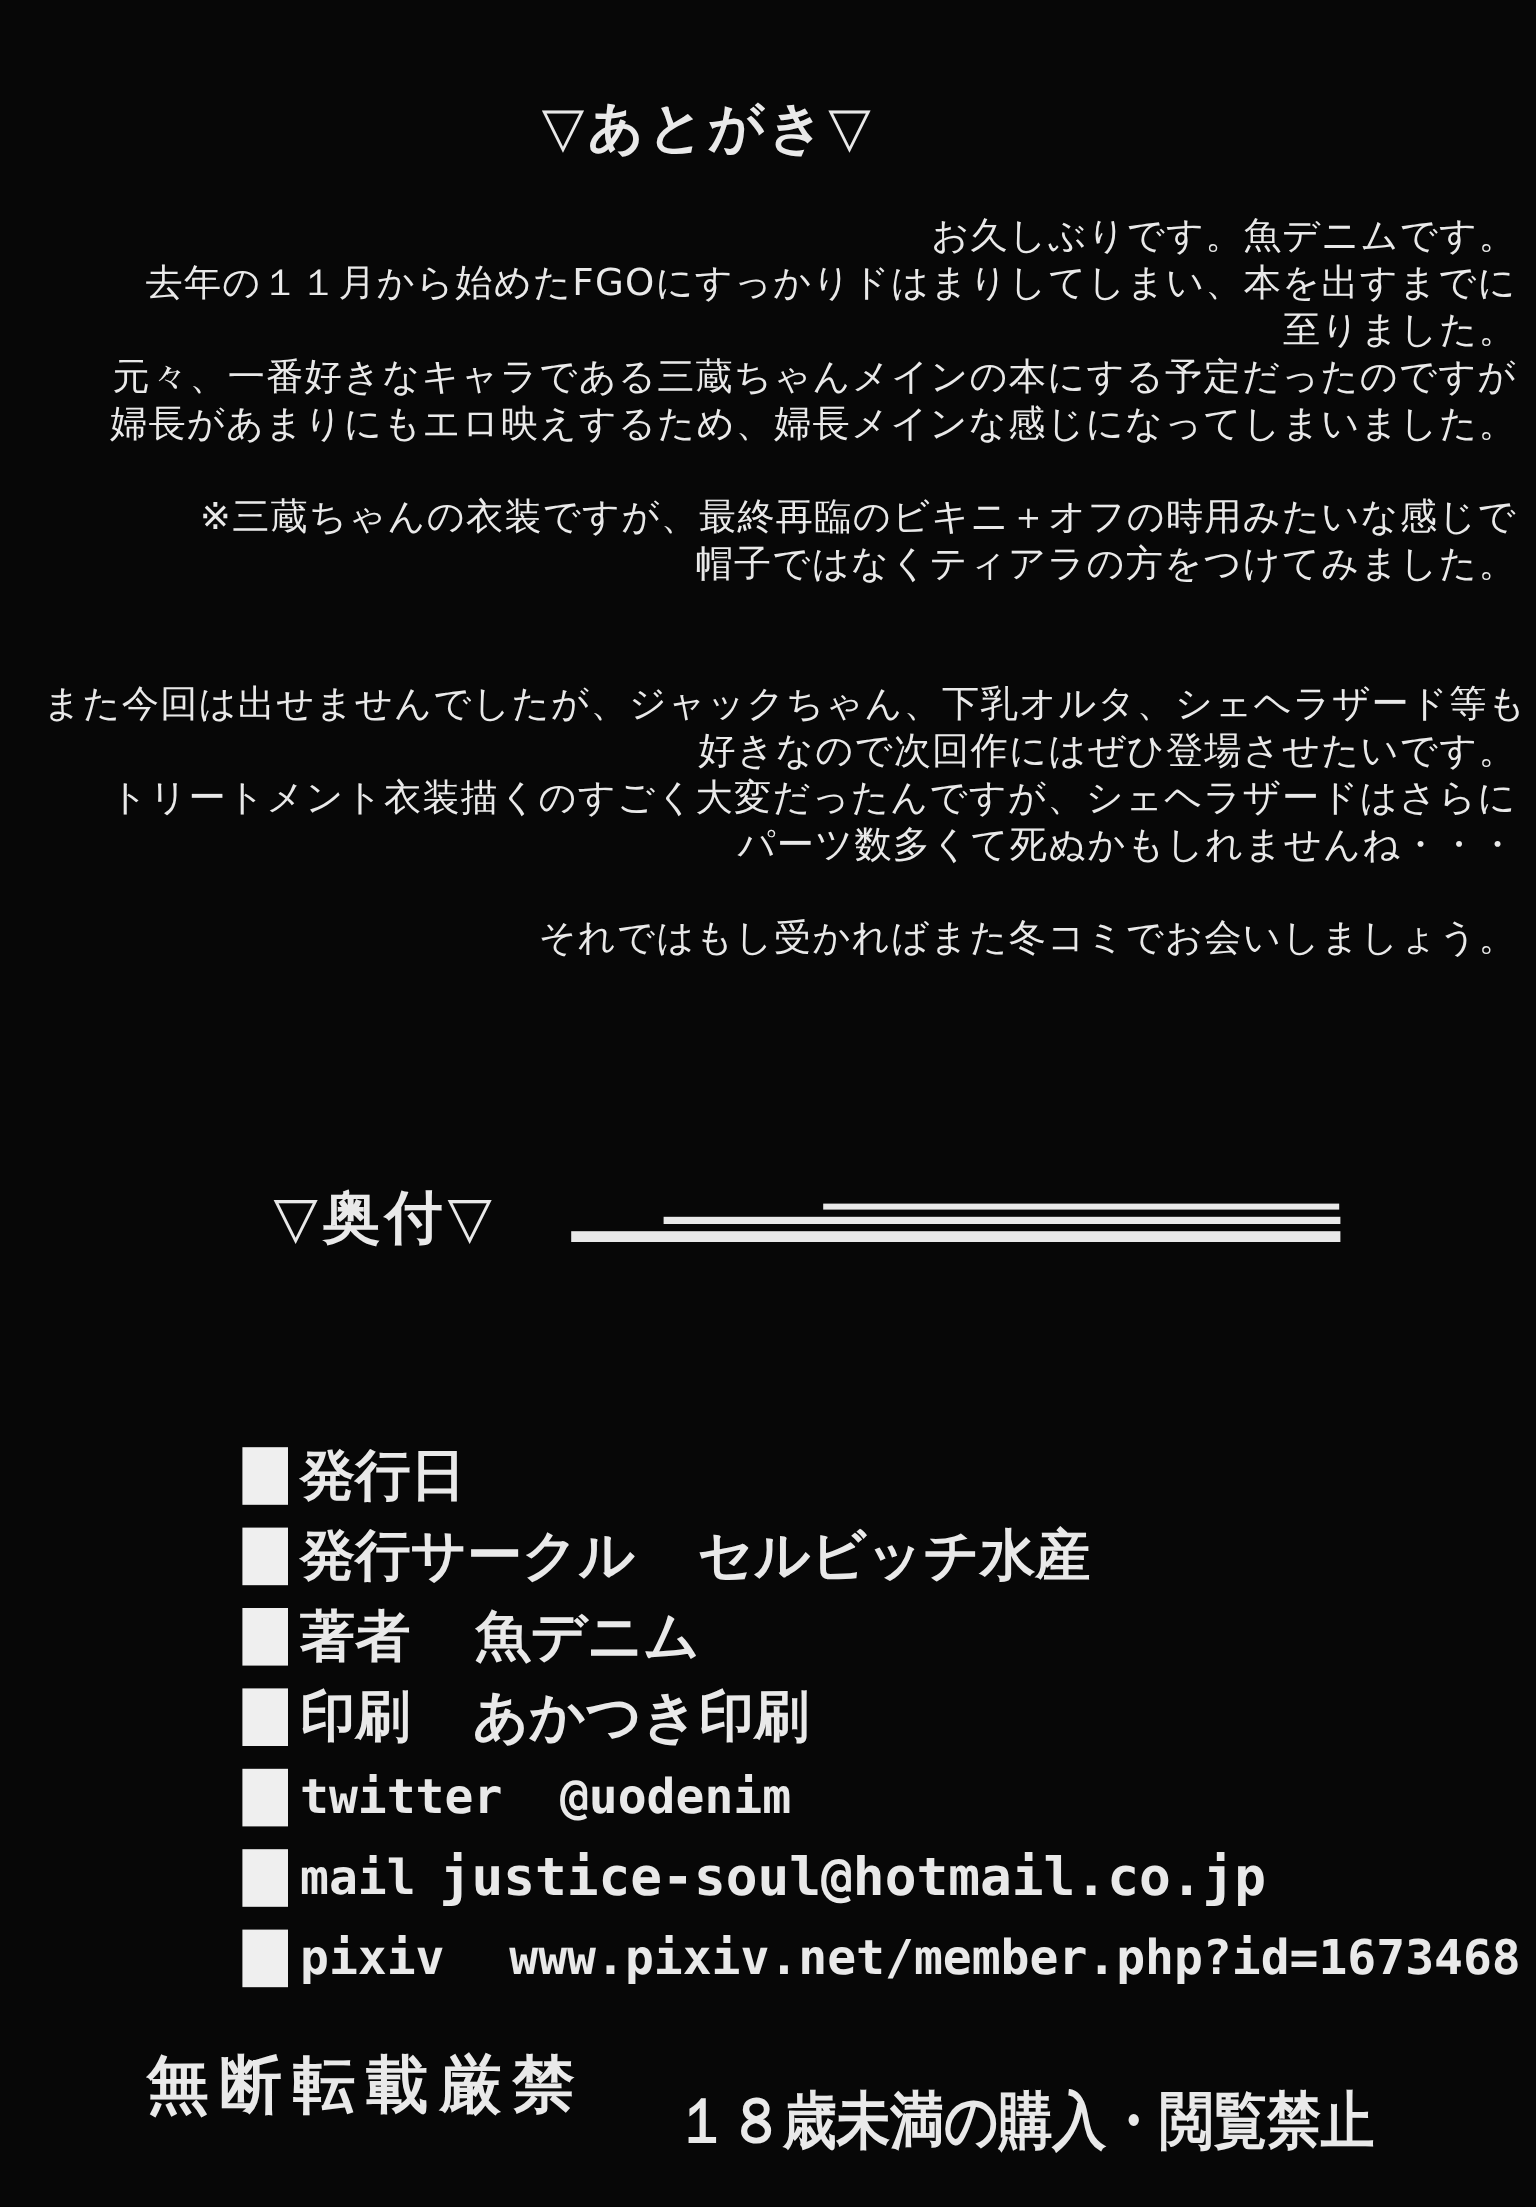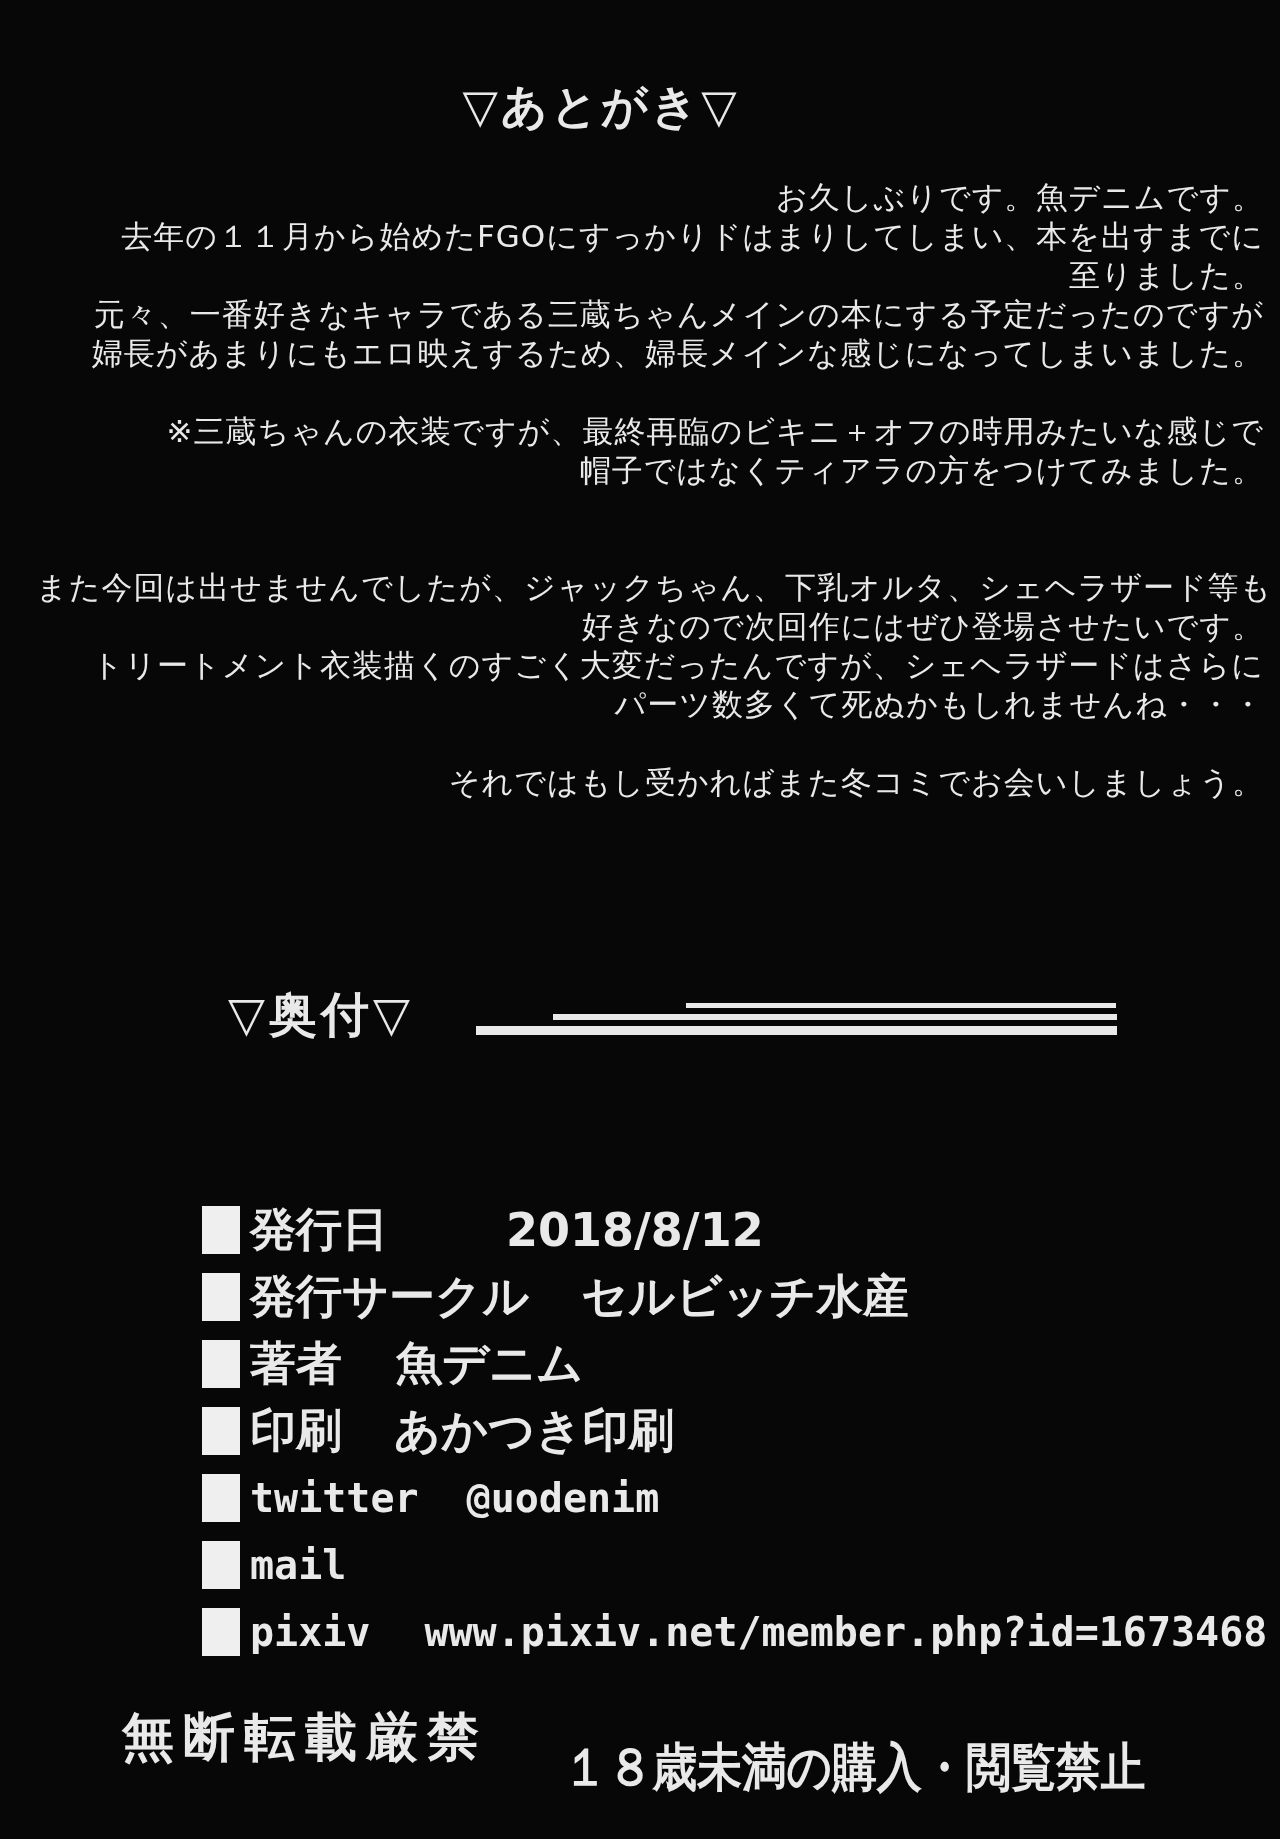--- a/index.html
+++ b/index.html
@@ -10,21 +10,20 @@
     color:#e9e9e9;
     font-family:"DejaVu Sans","Liberation Sans",sans-serif;
     overflow:hidden;
   }
   
   .afterword-title{
     position:absolute;top:76px;left:0;width:1180px;
     text-align:center;
     font-size:46px;font-weight:bold;letter-spacing:3px;
     white-space:nowrap;
-    padding-left:11px;
   }
   .afterword-body{
     position:absolute;top:178px;left:36px;right:16px;
     font-size:31px;line-height:39px;letter-spacing:1px;
   }
   .aline{min-height:39px;white-space:nowrap;text-align:right;}
   
   .colophon-heading{
     position:absolute;top:983px;left:228px;
     font-size:48px;font-weight:bold;letter-spacing:4px;
@@ -95,21 +94,20 @@
   <div class="colophon-heading">▽奥付▽</div>
   <div class="rule rule-1"></div>
   <div class="rule rule-2"></div>
   <div class="rule rule-3"></div>
 
   <div class="colophon-rows">
 
     <div class="crow">
       <span class="bullet"></span>
       <span class="rlabel">発行日</span>
-      <span class="rvalue" style="margin-left:118px">2018/8/12</span>
     </div>
 
     <div class="crow">
       <span class="bullet"></span>
       <span class="rlabel">発行サークル</span>
       <span class="rvalue" style="margin-left:52px">セルビッチ水産</span>
     </div>
 
     <div class="crow">
       <span class="bullet"></span>
@@ -125,20 +123,21 @@
 
     <div class="crow mono">
       <span class="bullet"></span>
       <span class="rlabel">twitter</span>
       <span class="rvalue" style="margin-left:48px">@uodenim</span>
     </div>
 
     <div class="crow mono">
       <span class="bullet"></span>
       <span class="rlabel">mail</span>
+      <span class="rvalue" style="margin-left:20px;font-size:44px">justice-soul@hotmail.co.jp</span>
     </div>
 
     <div class="crow mono">
       <span class="bullet"></span>
       <span class="rlabel">pixiv</span>
       <span class="rvalue" style="margin-left:54px">www.pixiv.net/member.php?id=1673468</span>
     </div>
 
   </div>
 

